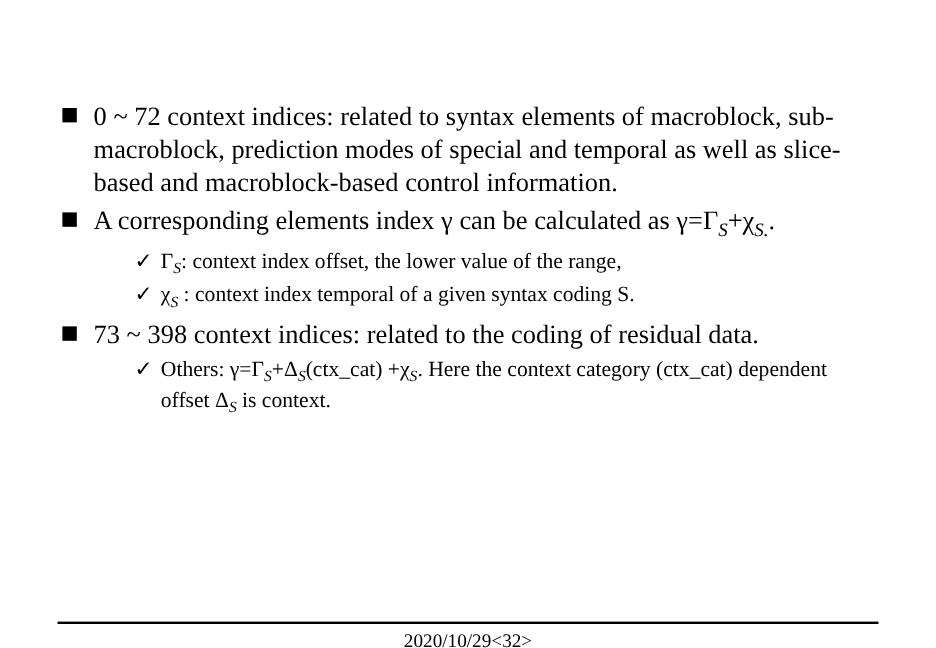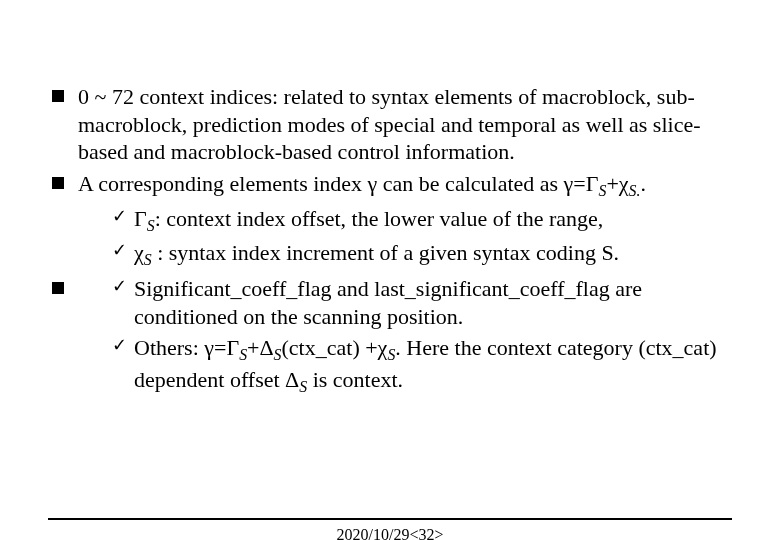--- a/index.html
+++ b/index.html
@@ -41,21 +41,21 @@
     background: #000000;
   }
   ul.sub {
     list-style: none;
     margin: 4px 0 4px 0;
     padding: 0 0 0 34px;
   }
   ul.sub > li {
     position: relative;
     padding-left: 22px;
-    font-size: 22px;
+    font-size: 18px;
     line-height: 1.3;
     margin-bottom: 2px;
   }
   ul.sub > li::before {
     content: "✓";
     position: absolute;
     left: 0;
     top: 0;
     font-size: 18px;
     color: #000000;
@@ -90,31 +90,29 @@
     </li>
 
     <li>
       <span>A corresponding elements index γ can be calculated as </span><span class="u"><span>γ=Γ</span><span class="sub-s">S</span><span>+χ</span><span class="sub-s">S.</span></span><span>.</span>
 
       <ul class="sub">
         <li>
           <span>Γ</span><span class="sub-s">S</span><span>: </span><span class="u">context index offset</span><span>, the lower value of the range,</span>
         </li>
         <li>
-          <span>χ</span><span class="sub-s">S</span><span> : </span><span class="u">syntax index increment</span><span> of a given syntax coding S.</span>
+          <span>χ</span><span class="sub-s">S</span><span> : </span><span class="u">context index temporal</span><span> of a given syntax coding S.</span>
         </li>
       </ul>
     </li>
 
     <li>
+      <span>73 ~ 398 context indices: related to the coding of residual data.</span>
 
       <ul class="sub">
-        <li>
-          <span>Significant_coeff_flag and last_significant_coeff_flag are conditioned on the scanning position.</span>
-        </li>
         <li>
           <span>Others: γ=Γ</span><span class="sub-s">S</span><span>+Δ</span><span class="sub-s">S</span><span>(ctx_cat) +χ</span><span class="sub-s">S</span><span>. Here the context category (ctx_cat) dependent offset Δ</span><span class="sub-s">S</span> <span>is context.</span>
         </li>
       </ul>
     </li>
 
   </ul>
 
   <div class="footer">
     <div class="footer-line"></div>

